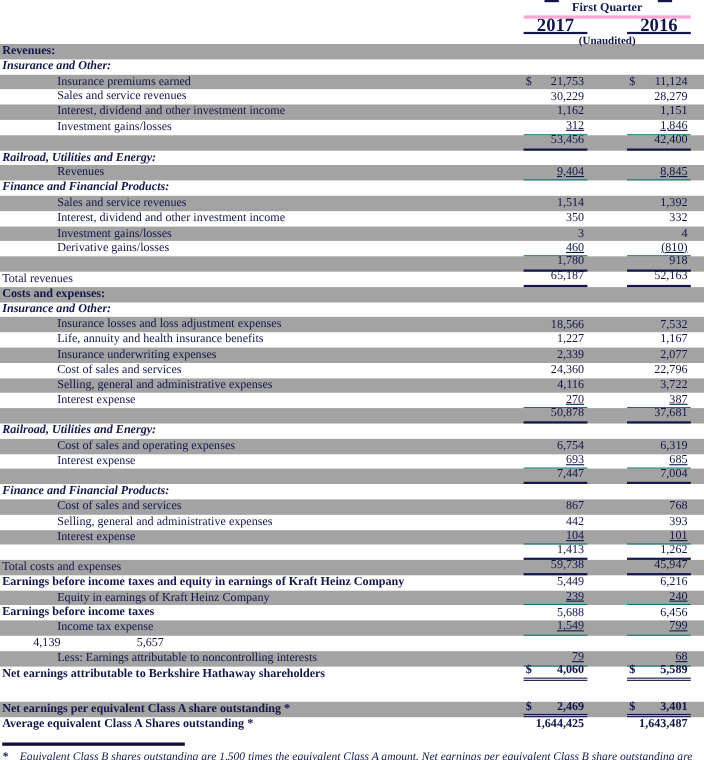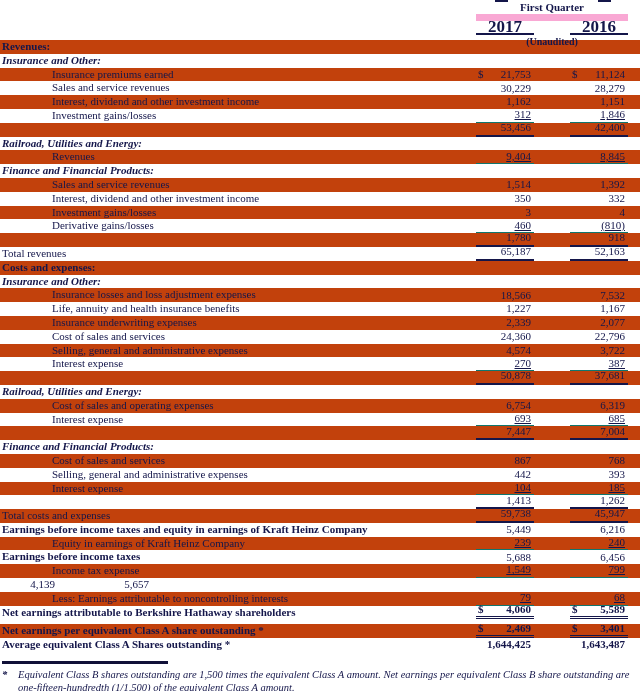--- a/index.html
+++ b/index.html
@@ -6,32 +6,32 @@
   body{width:640px;height:691px;font-family:"Liberation Serif",serif;color:#14164a;}
   .doc{position:relative;width:640px;height:691px;overflow:hidden;background:#fff;}
 
   
   .thead{position:relative;height:40px;}
   .tick{position:absolute;top:0;height:2px;background:#14164a;}
   .tick.t1{left:495px;width:13px;}
   .tick.t2{left:598px;width:13px;}
   .hcols{position:absolute;left:476px;top:1px;width:152px;}
   .fq{font-weight:bold;font-size:11px;text-align:center;line-height:12px;
-      border-bottom:7px solid #f9a8d4;padding-bottom:1px;}
+      border-bottom:3px solid #f9a8d4;padding-bottom:1px;}
   .years{display:flex;}
   .ycell{width:58px;font-weight:bold;font-size:17px;text-align:center;
          line-height:12px;border-bottom:2px solid #14164a;}
   .ygap{width:36px;}
   .unaud{font-weight:bold;font-size:10px;text-align:center;line-height:12px;padding-top:1px;}
 
   
   .tbody{width:640px;}
   .row{display:flex;height:13.8px;font-size:11px;line-height:13.6px;}
-  .row.hl{background:#c2410c;}
-  .row.gap{margin-top:5px;}
+  .row.hl{background:#a3a3a3;}
+  .row.gap{margin-top:19px;}
   .lbl{flex:1;padding-left:2px;white-space:nowrap;overflow:hidden;}
   .lbl.item{padding-left:52px;}
   .lbl.section,.lbl.bold,.lbl.total-b{font-weight:bold;}
   .lbl.group{font-weight:bold;font-style:italic;}
   .val{width:58px;display:flex;box-sizing:border-box;padding:0 3px 0 2px;align-items:flex-end;}
   .val.c1{margin-right:36px;}
   .val.c2{margin-right:12px;}
   .num{margin-left:auto;}
   .vb .num,.vb .cur{font-weight:bold;}
   .u{border-bottom:1px solid #0f766e;text-decoration:underline;}
@@ -237,21 +237,21 @@
         <div class="val c1">
           <span class="num">24,360</span>
         </div>
         <div class="val c2">
           <span class="num">22,796</span>
         </div>
       </div>
       <div class="row hl">
         <div class="lbl item">Selling, general and administrative expenses</div>
         <div class="val c1">
-          <span class="num">4,574</span>
+          <span class="num">4,116</span>
         </div>
         <div class="val c2">
           <span class="num">3,722</span>
         </div>
       </div>
       <div class="row">
         <div class="lbl item">Interest expense</div>
         <div class="val c1 u">
           <span class="num">270</span>
         </div>
@@ -322,21 +322,21 @@
         <div class="val c2">
           <span class="num">393</span>
         </div>
       </div>
       <div class="row hl">
         <div class="lbl item">Interest expense</div>
         <div class="val c1 u">
           <span class="num">104</span>
         </div>
         <div class="val c2 u">
-          <span class="num">185</span>
+          <span class="num">101</span>
         </div>
       </div>
       <div class="row">
         <div class="lbl subtotal"></div>
         <div class="val c1 hv">
           <span class="num">1,413</span>
         </div>
         <div class="val c2 hv">
           <span class="num">1,262</span>
         </div>

